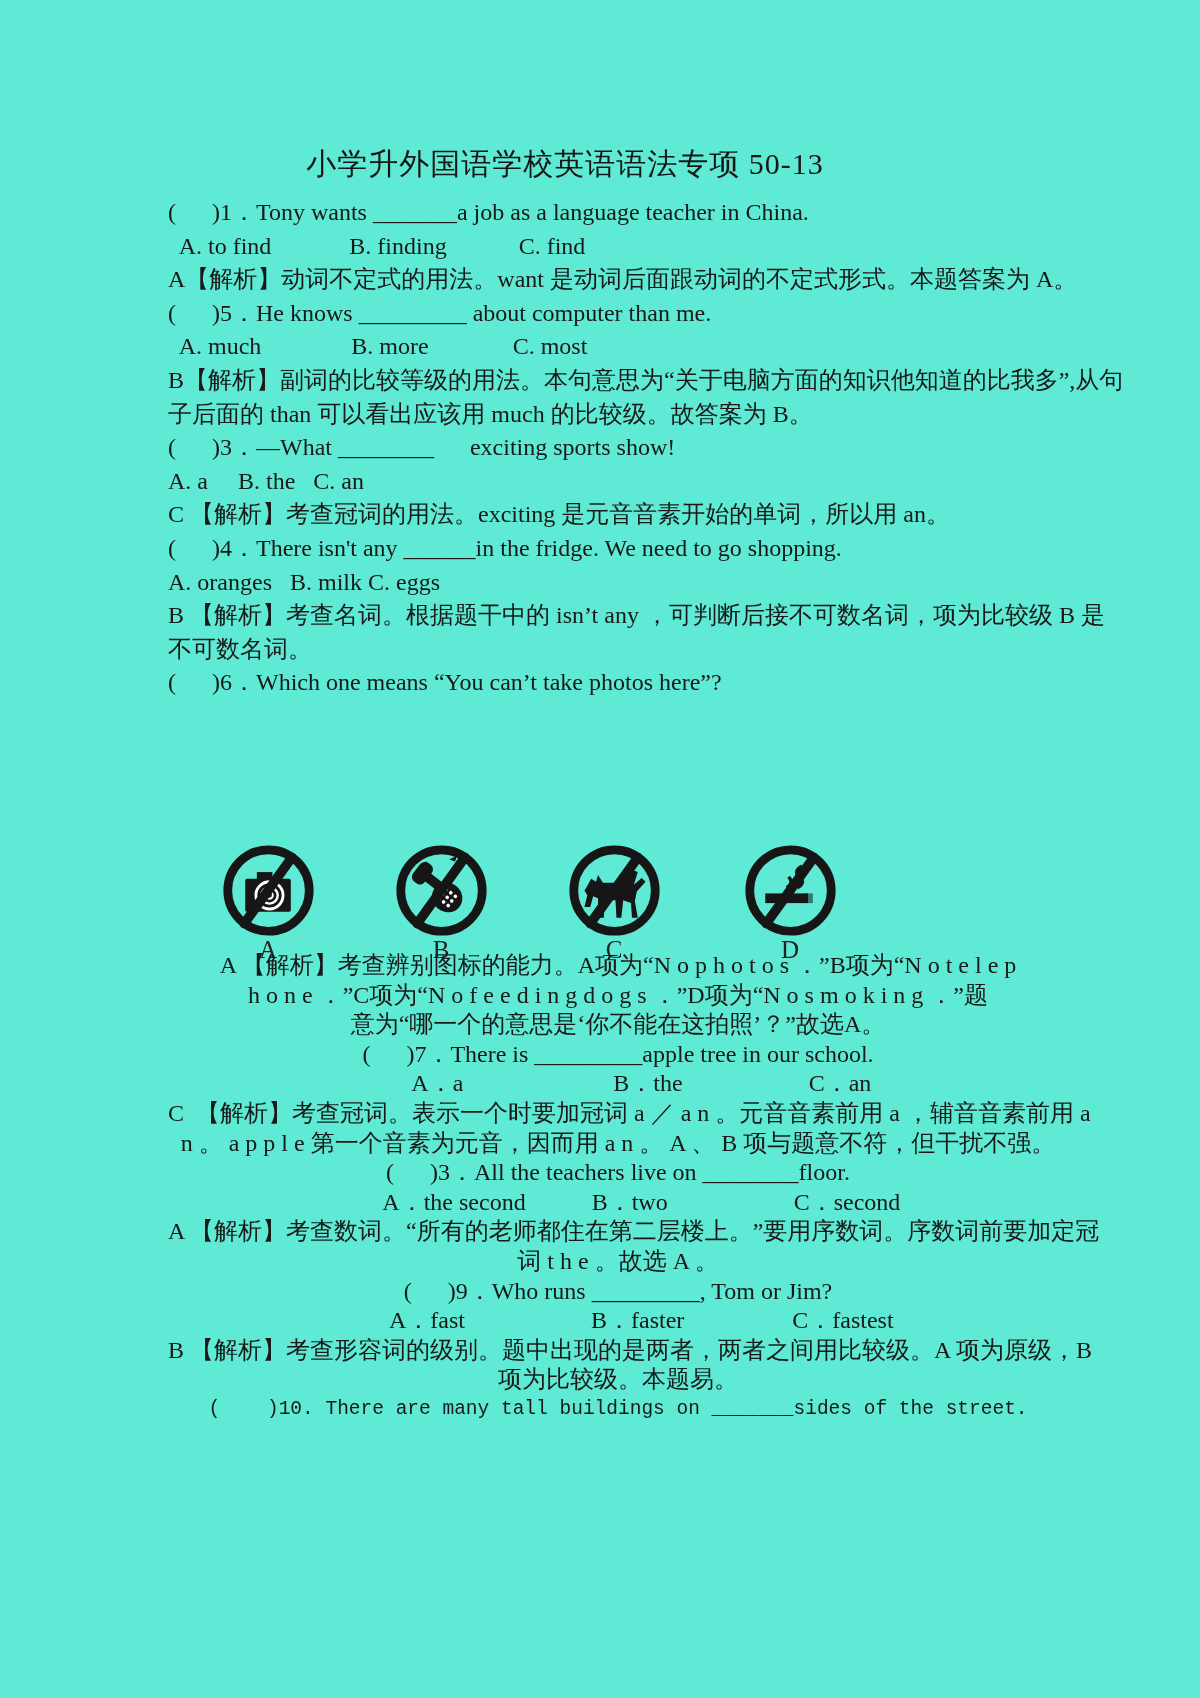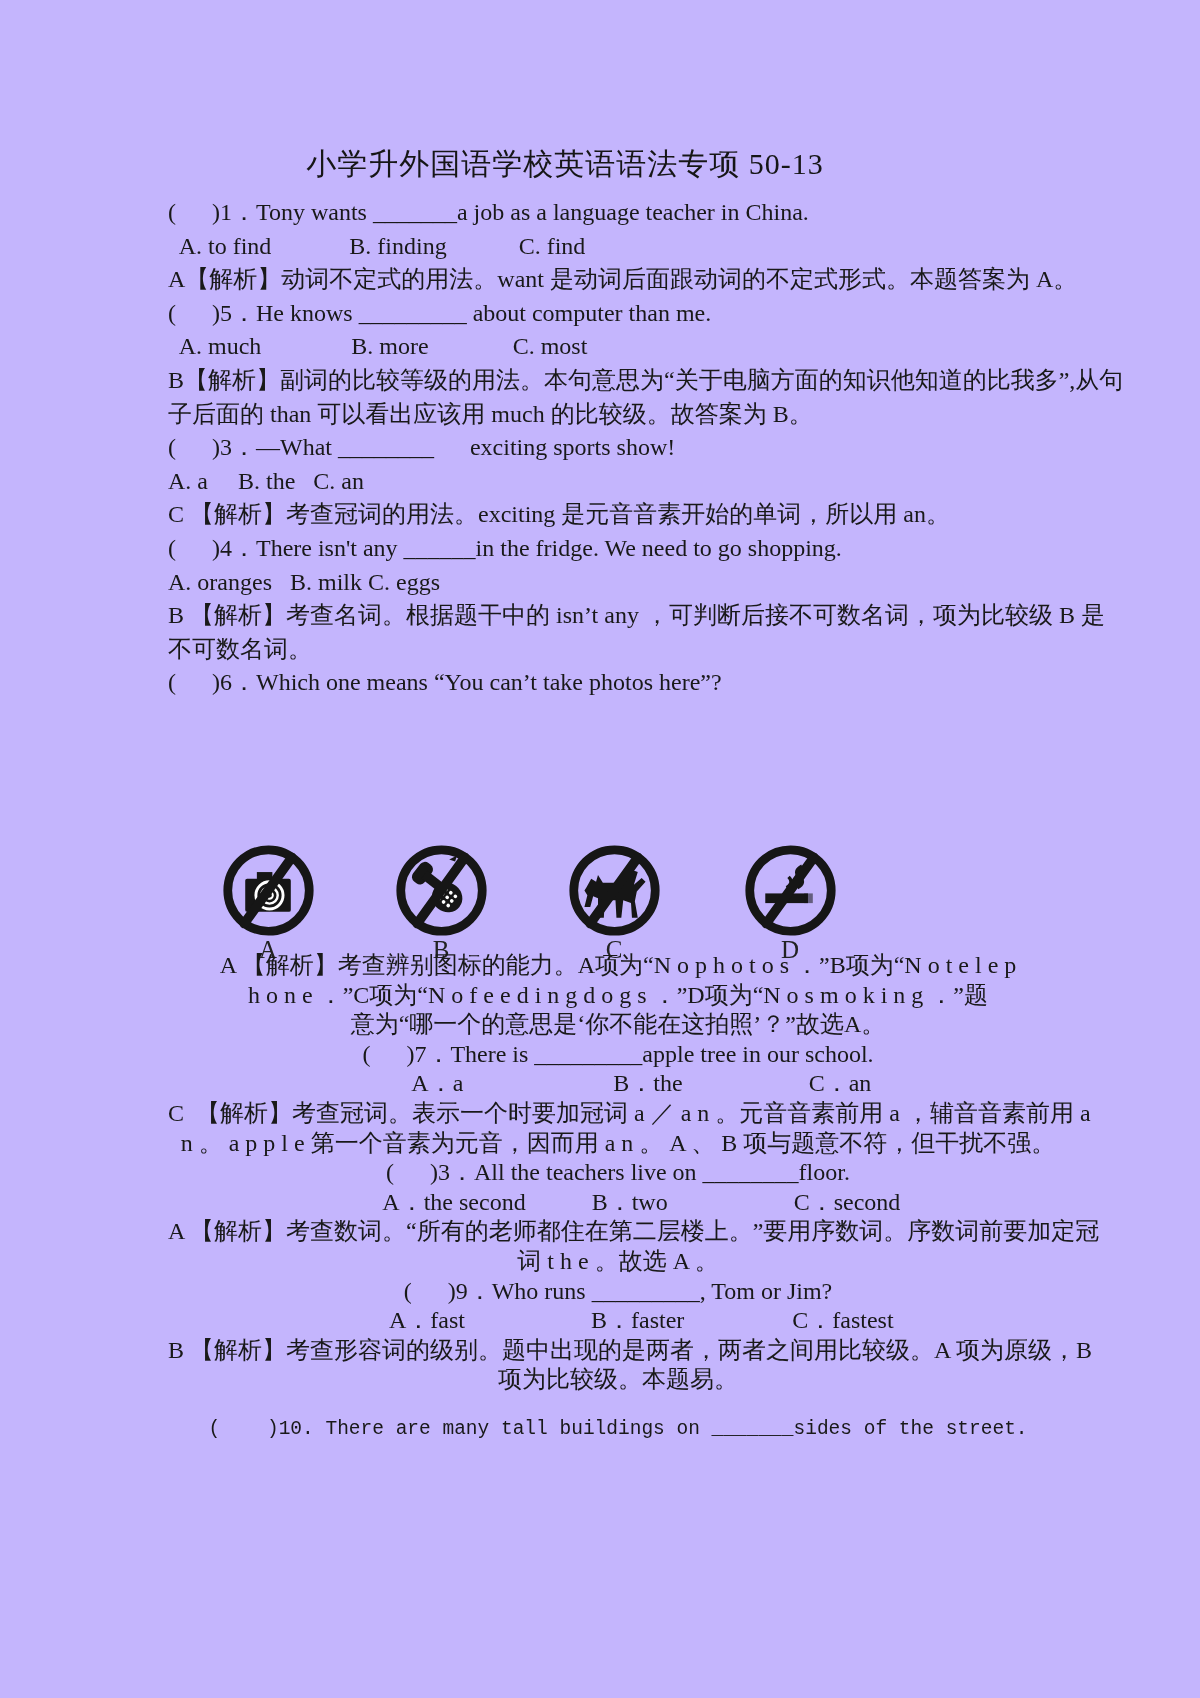--- a/index.html
+++ b/index.html
@@ -1,36 +1,36 @@
 <!DOCTYPE html>
 <html><head>
 <meta charset="utf-8">
 <style>
   html,body{margin:0;padding:0;}
   body{
     width:1200px;height:1698px;background:#ffffff;color:#1a1a1a;
     font-family:"Liberation Serif","DejaVu Serif",serif;
     position:relative;overflow:hidden;
   }
-  .page{position:absolute;inset:0;background:#c4b5fd;text-decoration:underline;}
+  .page{position:absolute;inset:0;background:#5eead4;text-decoration:underline;}
   .doc-title{
     position:absolute;top:144px;left:0;width:1130px;text-align:center;
     font-size:30px;letter-spacing:1px;color:#161616;
   }
   .sec{position:absolute;left:168px;width:900px;}
   .sec1{top:196px;}
   .sec2{top:951px;text-align:center;}
   .line{
     font-size:24px;white-space:pre;color:#191919;
   }
   .sec1 .line{line-height:33.6px;}
   .sec2 .line{line-height:29.6px;}
   .mono{
     font-family:"Liberation Mono","DejaVu Sans Mono",monospace;
-    font-size:19.5px;letter-spacing:0px;margin-top:20px;
+    font-size:19.5px;letter-spacing:0px;
   }
   .signs-row{
     position:absolute;left:168px;top:842px;width:880px;height:126px;
   }
   .sign{position:absolute;top:0;width:100px;text-align:center;}
   .sign svg{display:block;margin:0 auto;}
   .sign-label{font-size:25px;color:#222;margin-top:-3px;}
   .sign-a{left:50px;}
   .sign-b{left:223px;}
   .sign-c{left:396px;}

